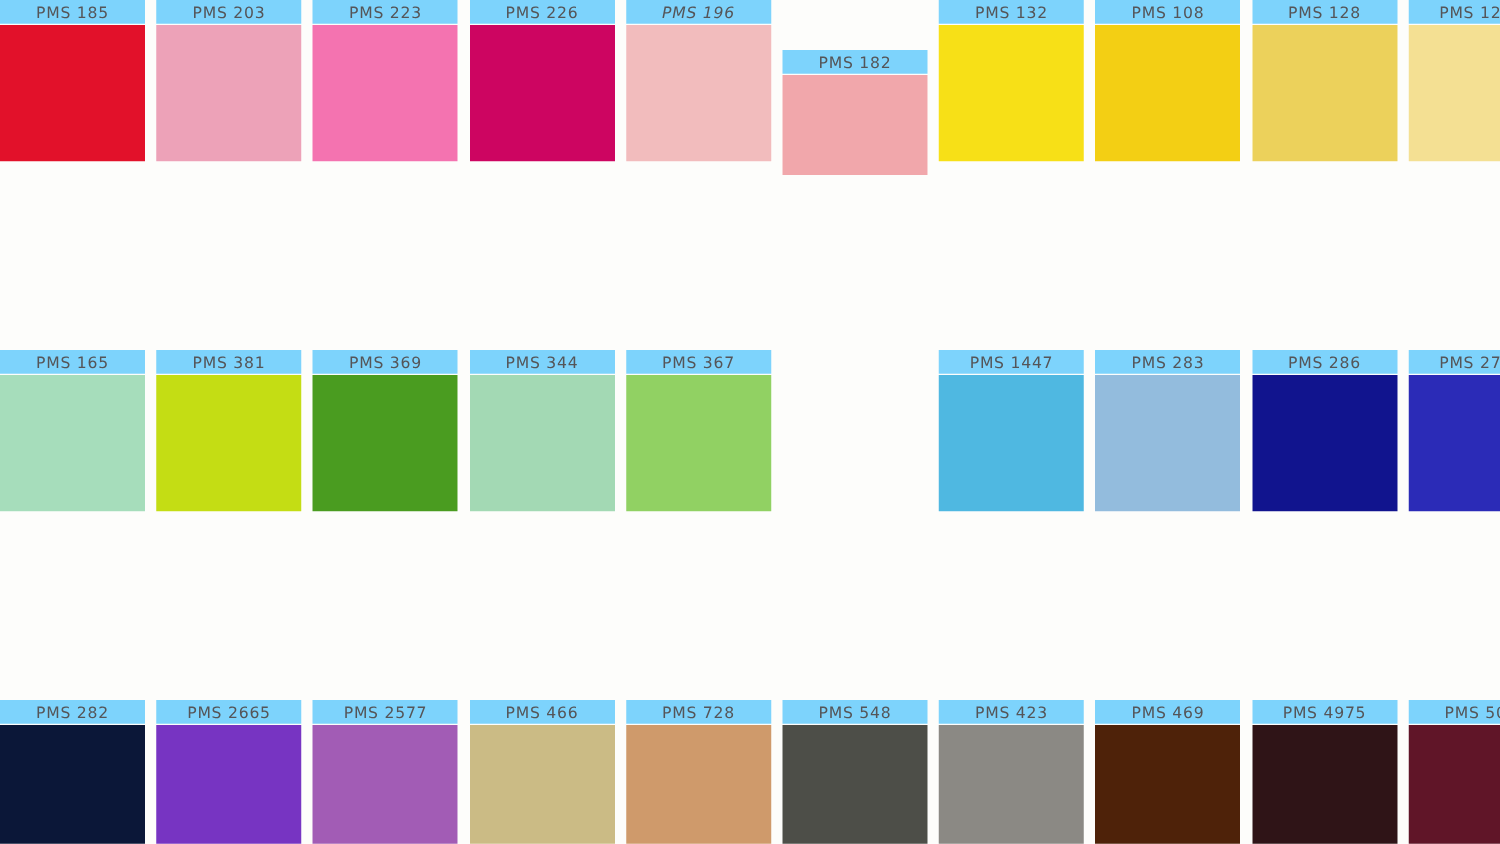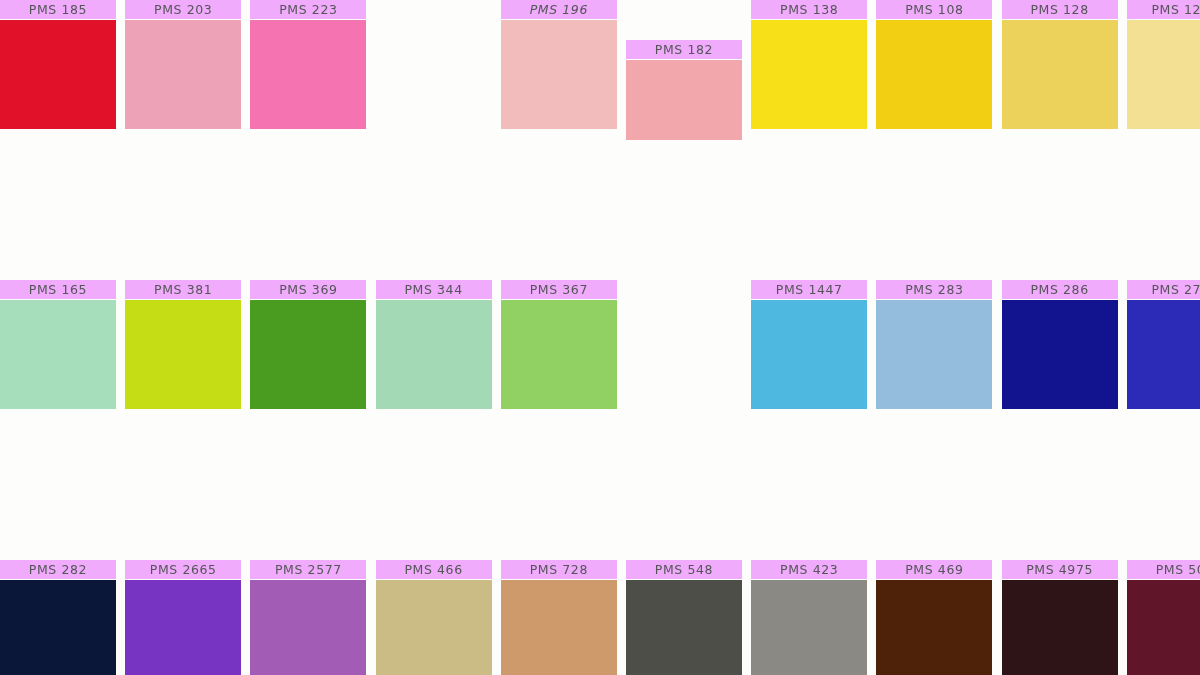--- a/index.html
+++ b/index.html
@@ -42,21 +42,21 @@
     top: 0;
     left: 0;
     width: 116px;
     height: 19px;
     line-height: 19px;
     text-align: center;
     font-size: 12.5px;
     letter-spacing: 0.6px;
     color: #555558;
     white-space: nowrap;
-    background: #f0abfc;
+    background: #7dd3fc;
     font-family: "DejaVu Sans", sans-serif;
   }
 
   .swatch-chip {
     position: absolute;
     top: 20px;
     left: 0;
     width: 116px;
     height: 109px;
     box-shadow: 0 0 0 0.5px rgba(255,255,255,0.5);
@@ -80,30 +80,34 @@
         <div class="swatch-chip" style="background: rgb(226, 17, 42);"></div>
       </div>
       <div class="swatch-cell" style="left: 125.2px;">
         <div class="swatch-label">PMS 203</div>
         <div class="swatch-chip" style="background: rgb(237, 162, 184);"></div>
       </div>
       <div class="swatch-cell" style="left: 250.4px;">
         <div class="swatch-label">PMS 223</div>
         <div class="swatch-chip" style="background: rgb(244, 115, 176);"></div>
       </div>
+      <div class="swatch-cell" style="left: 375.6px;">
+        <div class="swatch-label">PMS 226</div>
+        <div class="swatch-chip" style="background: rgb(205, 5, 97);"></div>
+      </div>
       <div class="swatch-cell" style="left: 500.8px; font-style: italic;">
         <div class="swatch-label">PMS 196</div>
         <div class="swatch-chip" style="background: rgb(242, 188, 189);"></div>
       </div>
       <div class="swatch-cell" style="left: 626px; margin-top: 40px;">
         <div class="swatch-label">PMS 182</div>
         <div class="swatch-chip" style="background: rgb(241, 167, 171);"></div>
       </div>
       <div class="swatch-cell" style="left: 751.2px;">
-        <div class="swatch-label">PMS 138</div>
+        <div class="swatch-label">PMS 132</div>
         <div class="swatch-chip" style="background: rgb(247, 224, 23);"></div>
       </div>
       <div class="swatch-cell" style="left: 876.4px;">
         <div class="swatch-label">PMS 108</div>
         <div class="swatch-chip" style="background: rgb(243, 207, 20);"></div>
       </div>
       <div class="swatch-cell" style="left: 1001.6px;">
         <div class="swatch-label">PMS 128</div>
         <div class="swatch-chip" style="background: rgb(236, 209, 91);"></div>
       </div>

